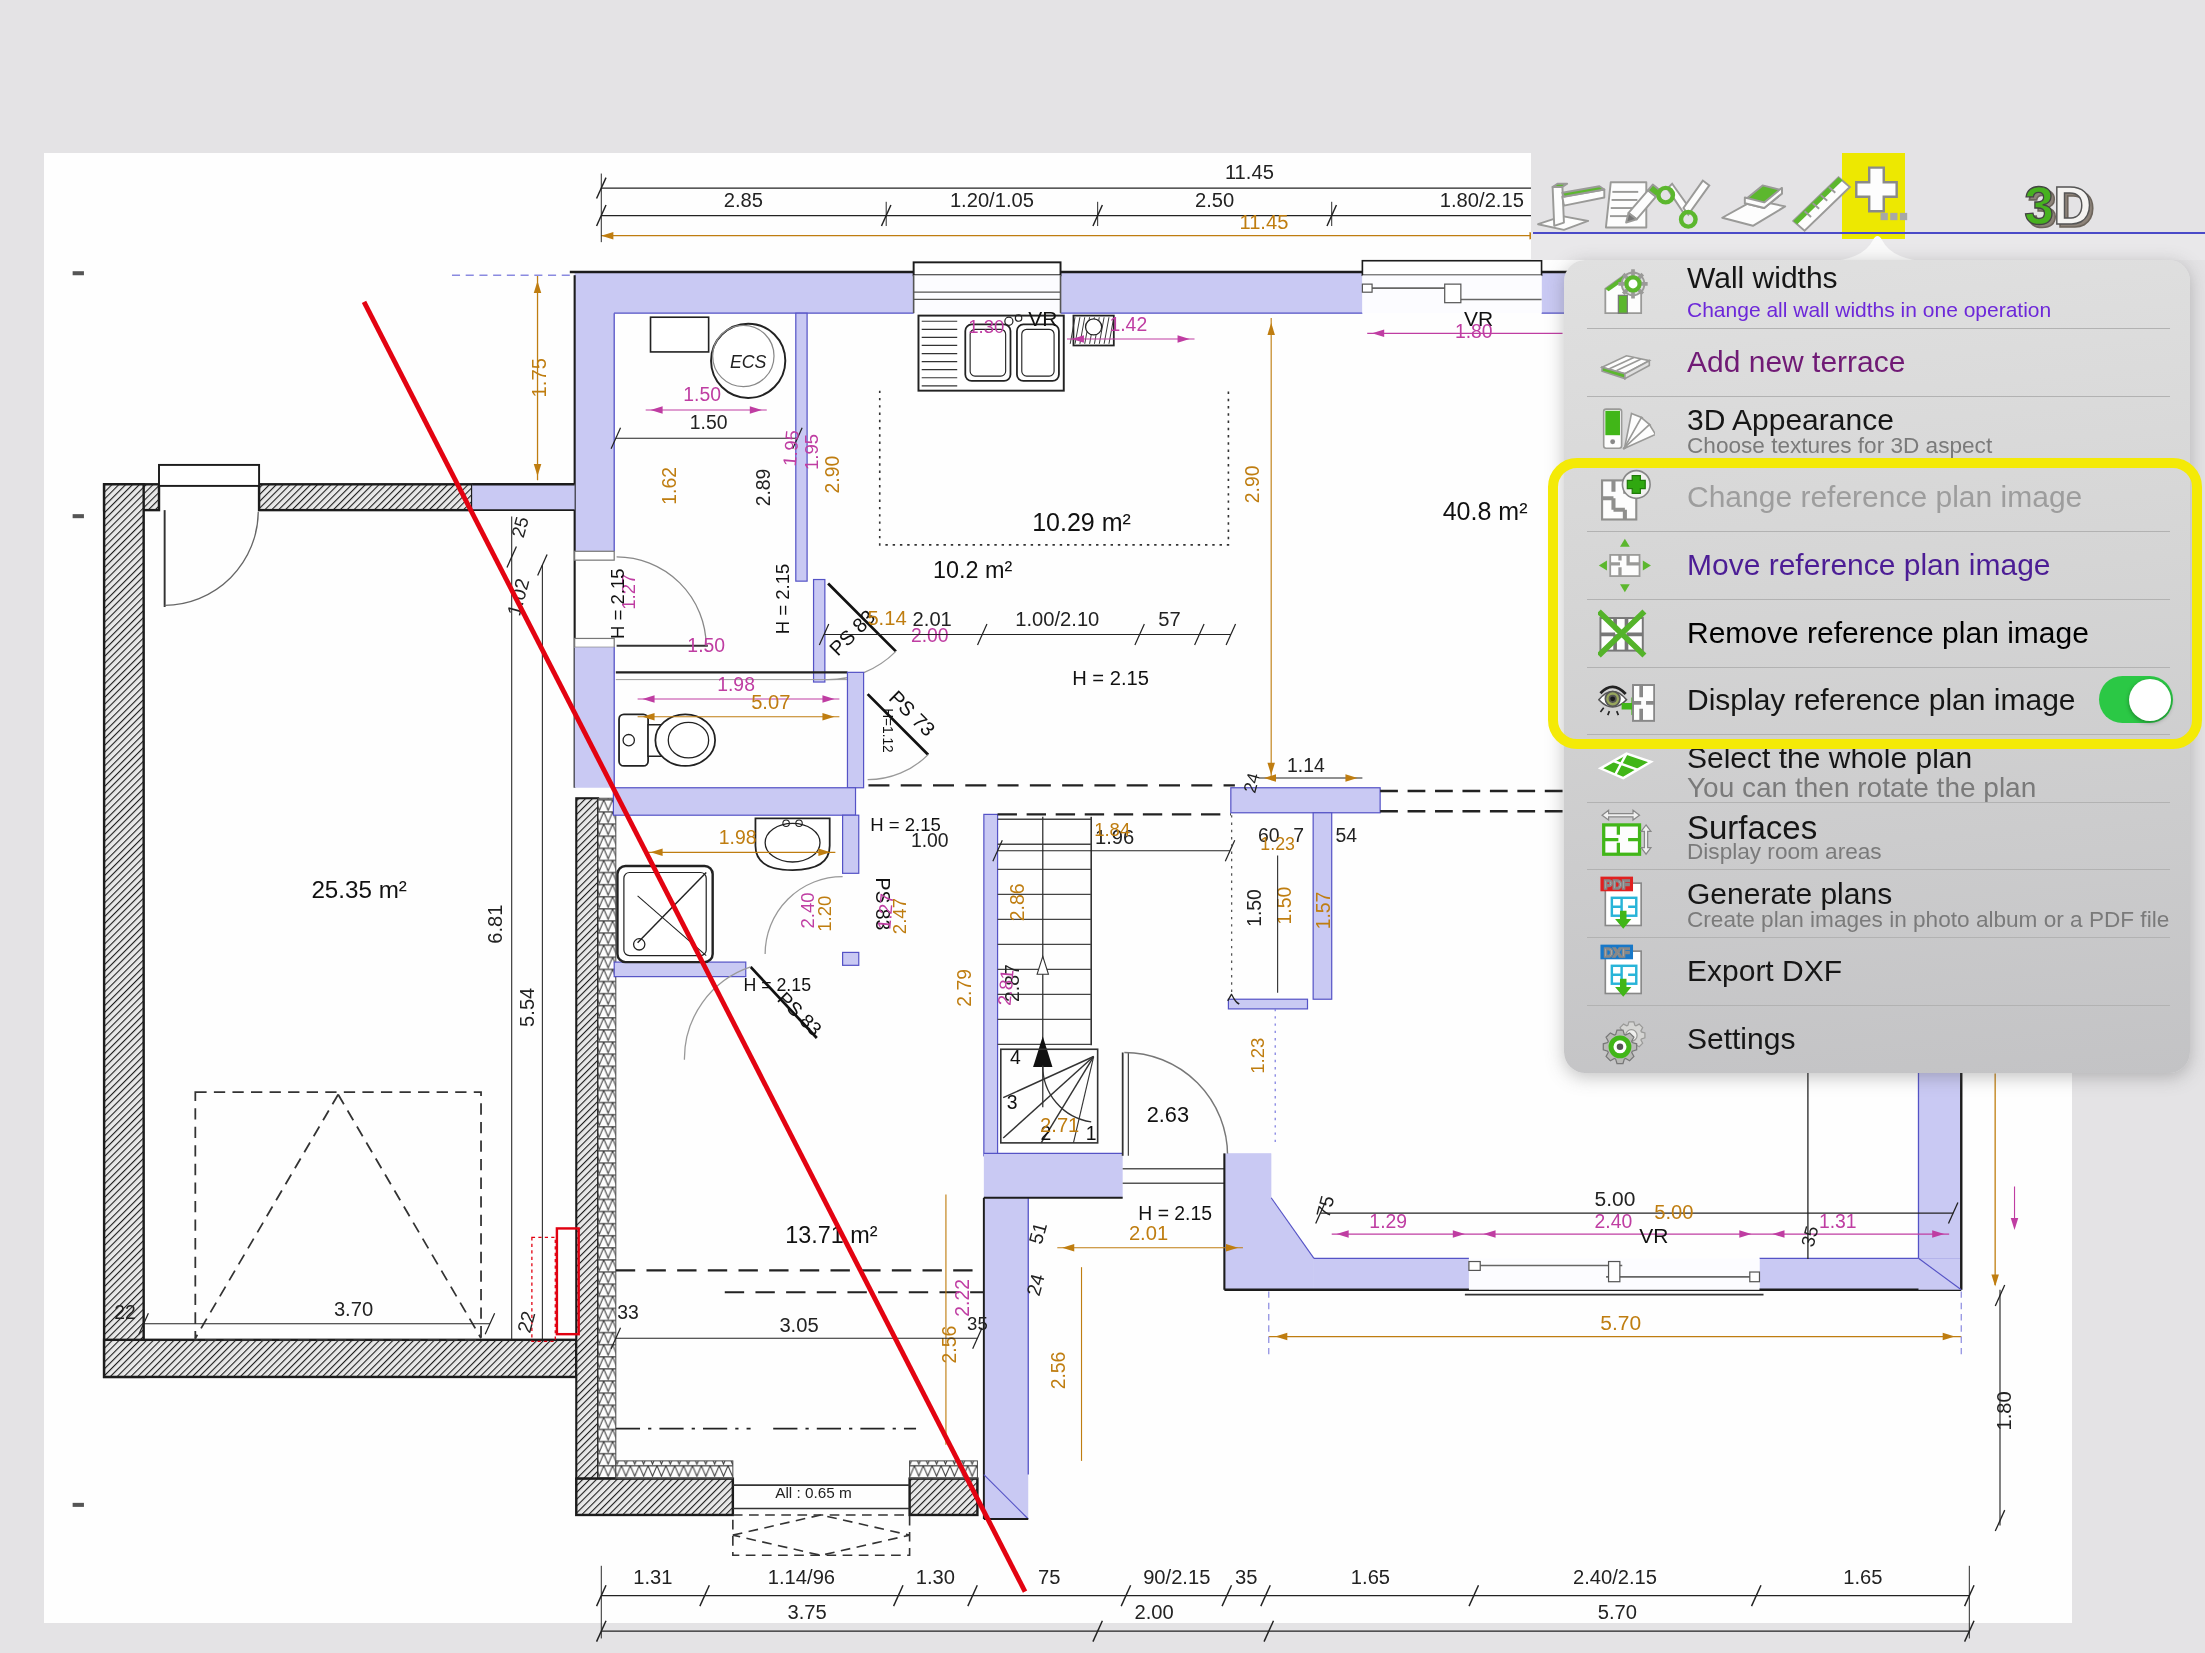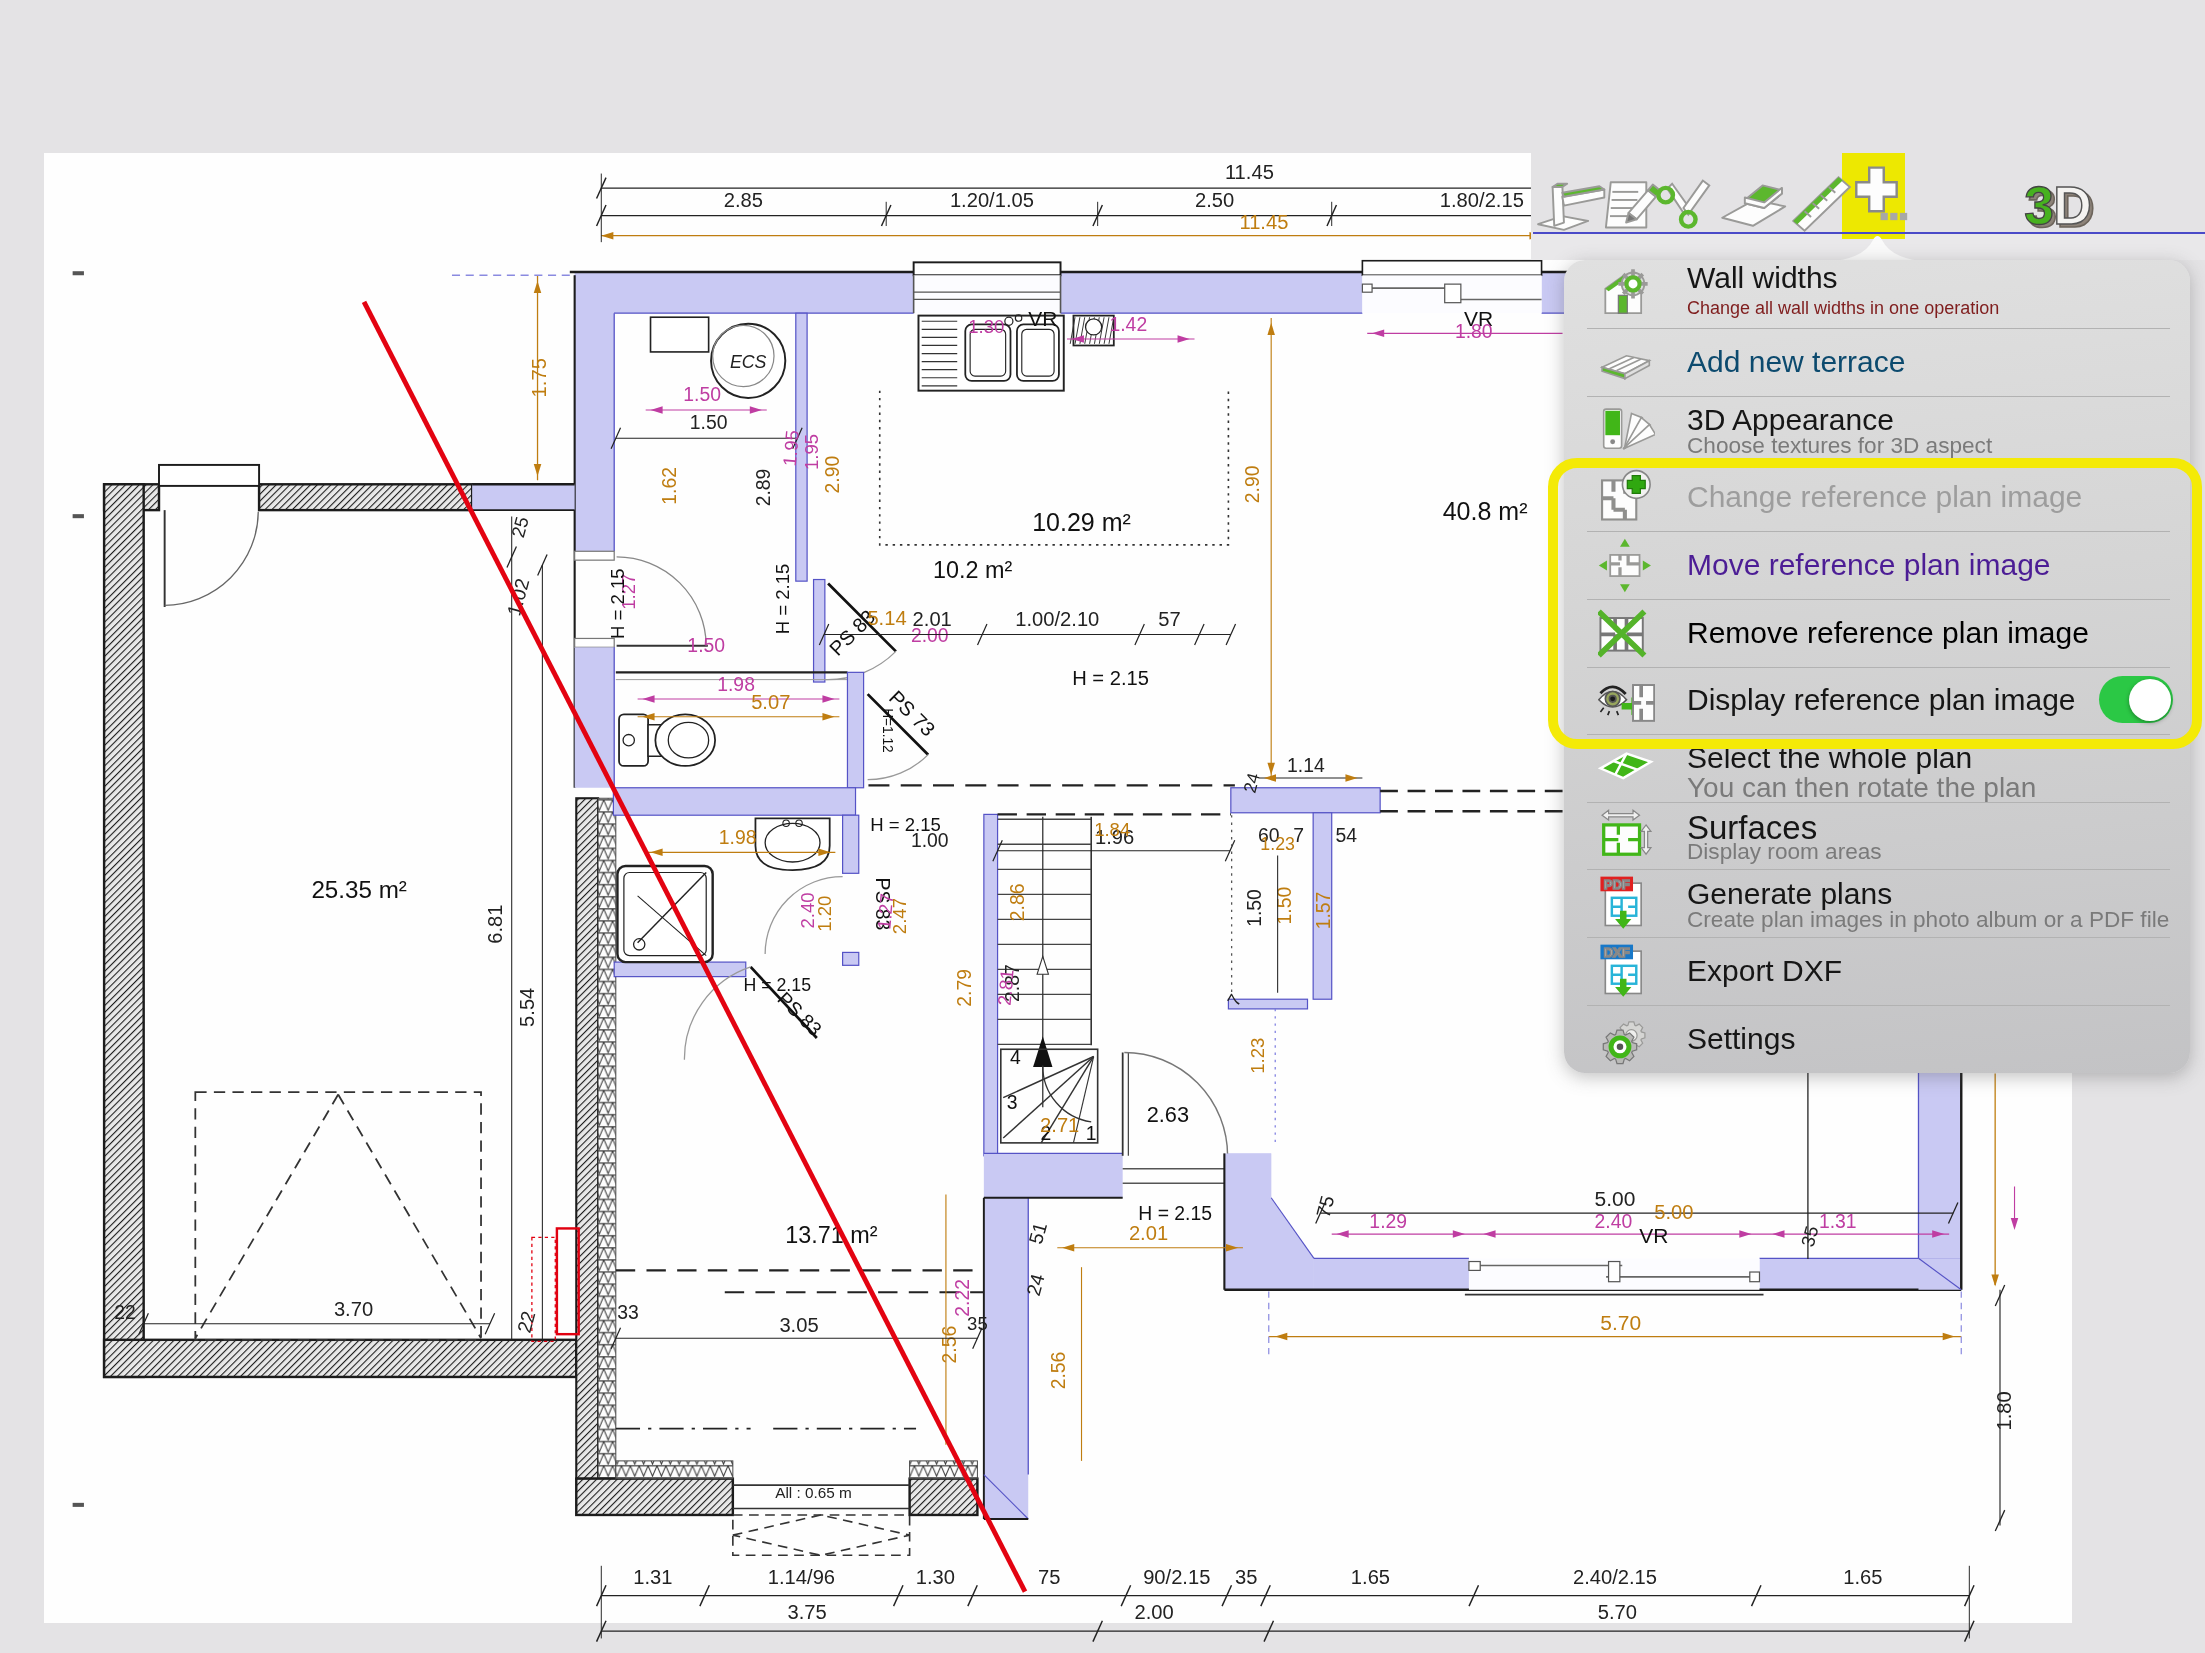--- a/index.html
+++ b/index.html
@@ -671,35 +671,35 @@
 <path d="M 8,28 L 30,12 L 52,28 L 52,58 L 8,58 Z"></path>
 <path d="M 8,28 L 30,12 L 35,15 L 12,31 Z" fill="#5cb72e" stroke="none"></path>
 <rect x="24" y="36" width="11" height="22" fill="#5cb72e" stroke="#777" stroke-width="1.5"></rect>
 <circle cx="42" cy="22" r="14" fill="#dcdcdc"></circle>
 <circle cx="42" cy="22" r="8" fill="none" stroke="#5cb72e" stroke-width="5"></circle>
 <path d="M 42,4 L 42,40 M 24,22 L 60,22 M 30,10 L 54,34 M 54,10 L 30,34" stroke="#9a9a98" stroke-width="4.5" fill="none"></path>
 <circle cx="42" cy="22" r="8" fill="#fff" stroke="#5cb72e" stroke-width="5"></circle>
 </g>
       </svg>
 <div class="abs" style="left:1687px;top:261px;font-size:30px;color:#161616;white-space:nowrap">Wall widths</div>
-<div class="abs" style="left:1687px;top:298px;font-size:18px;color:#7f1d1d;white-space:nowrap">Change all wall widths in one operation</div>
+<div class="abs" style="left:1687px;top:298px;font-size:21px;color:#6d28d9;white-space:nowrap">Change all wall widths in one operation</div>
 </div>
 
 <div>
 <div class="abs" style="left:1587px;top:328px;width:583px;height:0.8px;background:#b2b2b2"></div>
 <svg class="abs" style="left:1598px;top:333px" width="57" height="57" viewBox="0 0 68 70">
         <g stroke="#9a9a98" stroke-width="2" fill="#fdfdfd">
 <path d="M 4,42 L 34,28 L 62,34 L 32,50 Z"></path>
 <path d="M 4,42 L 32,50 L 32,56 L 4,47 Z" fill="#5cb72e"></path>
 <path d="M 32,50 L 62,34 L 62,40 L 32,56 Z" fill="#e0e0e0"></path>
 <line x1="13" y1="44" x2="43" y2="30"></line>
           <line x1="22" y1="46" x2="52" y2="32"></line>
 </g>
       </svg>
-<div class="abs" style="left:1687px;top:345px;font-size:30px;color:#0c4a6e;white-space:nowrap">Add new terrace</div>
+<div class="abs" style="left:1687px;top:345px;font-size:30px;color:#701a75;white-space:nowrap">Add new terrace</div>
 </div>
 
 <div>
 <div class="abs" style="left:1587px;top:396px;width:583px;height:0.8px;background:#b2b2b2"></div>
 <svg class="abs" style="left:1598px;top:401px" width="57" height="57" viewBox="0 0 68 70">
         <g stroke="#9a9a98" stroke-width="2" fill="#fdfdfd">
 <rect x="6" y="10" width="22" height="48" rx="3"></rect>
 <rect x="8" y="12" width="18" height="30" fill="#41b618" stroke="none"></rect>
 <circle cx="17" cy="50" r="3" fill="#888" stroke="none"></circle>
 <path d="M 30,14 L 44,16 L 32,58 Z" transform="rotate(14 30 56)"></path>

